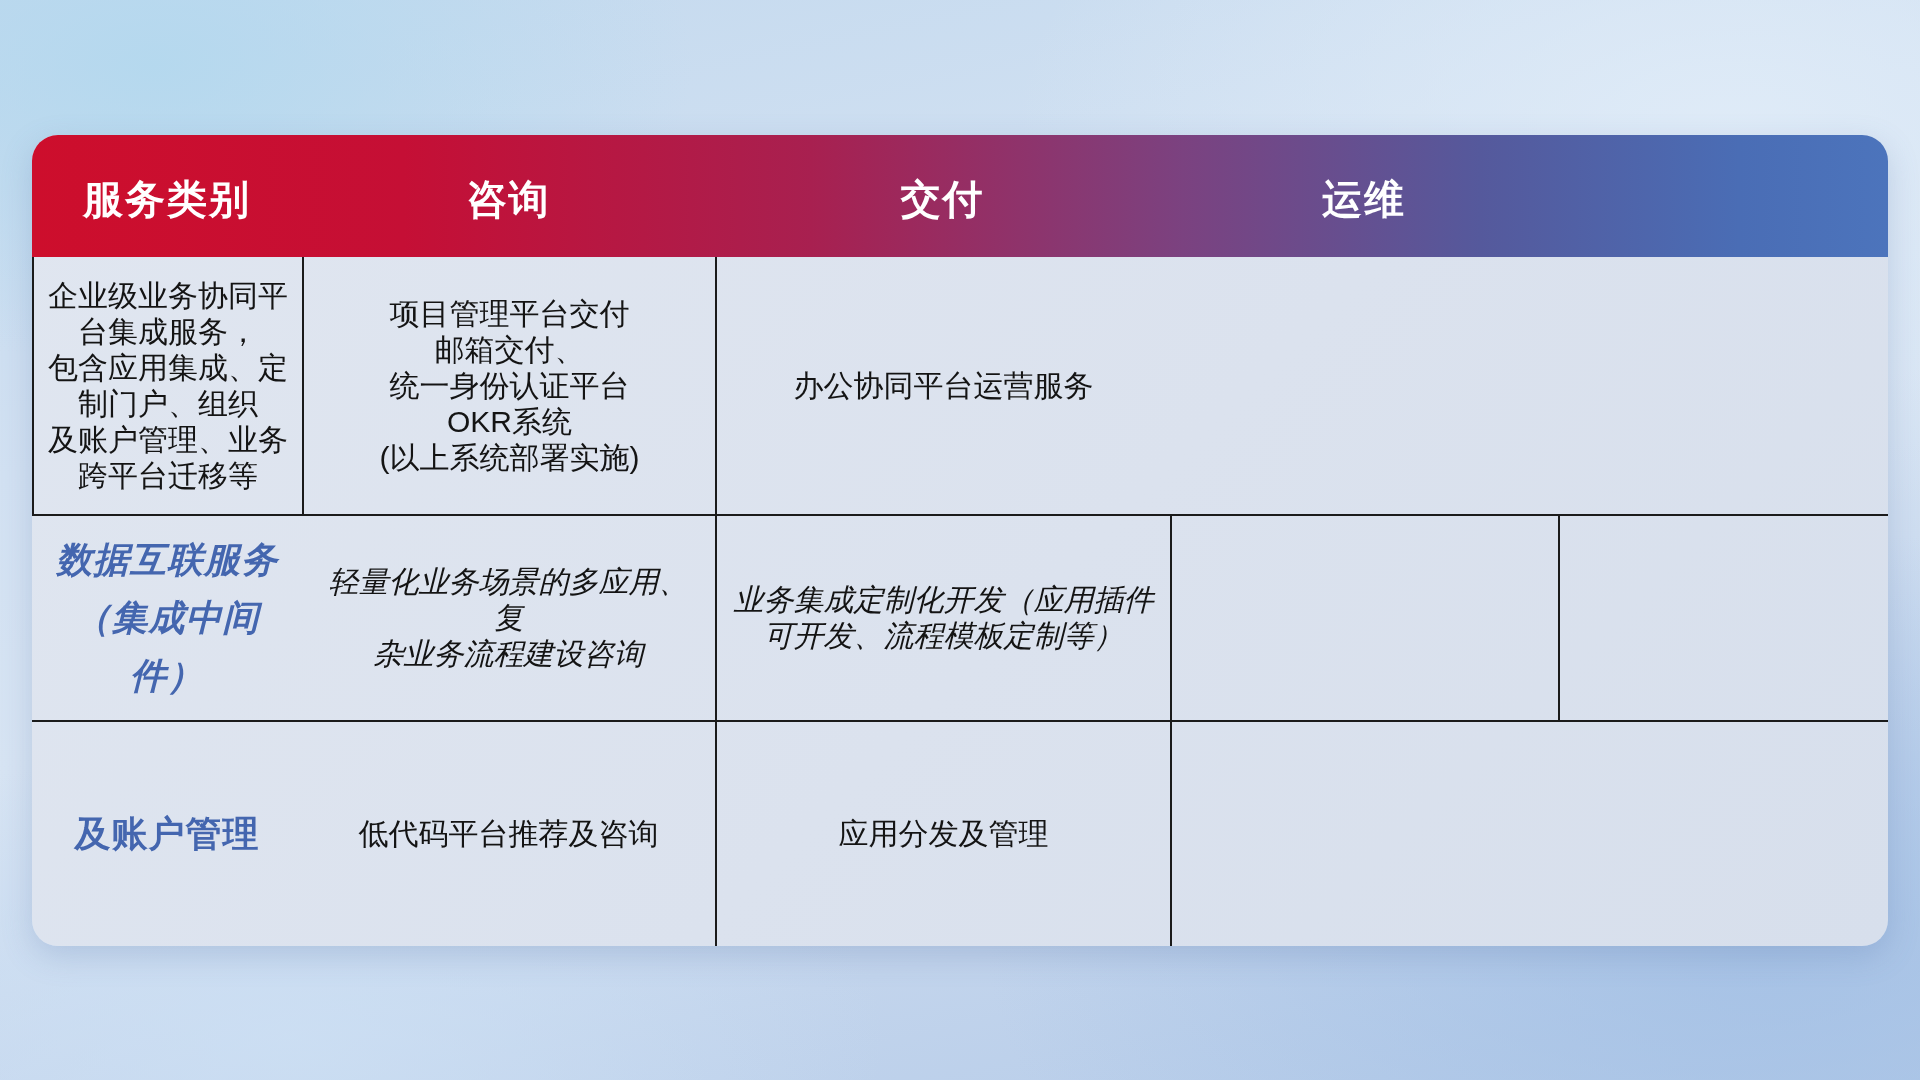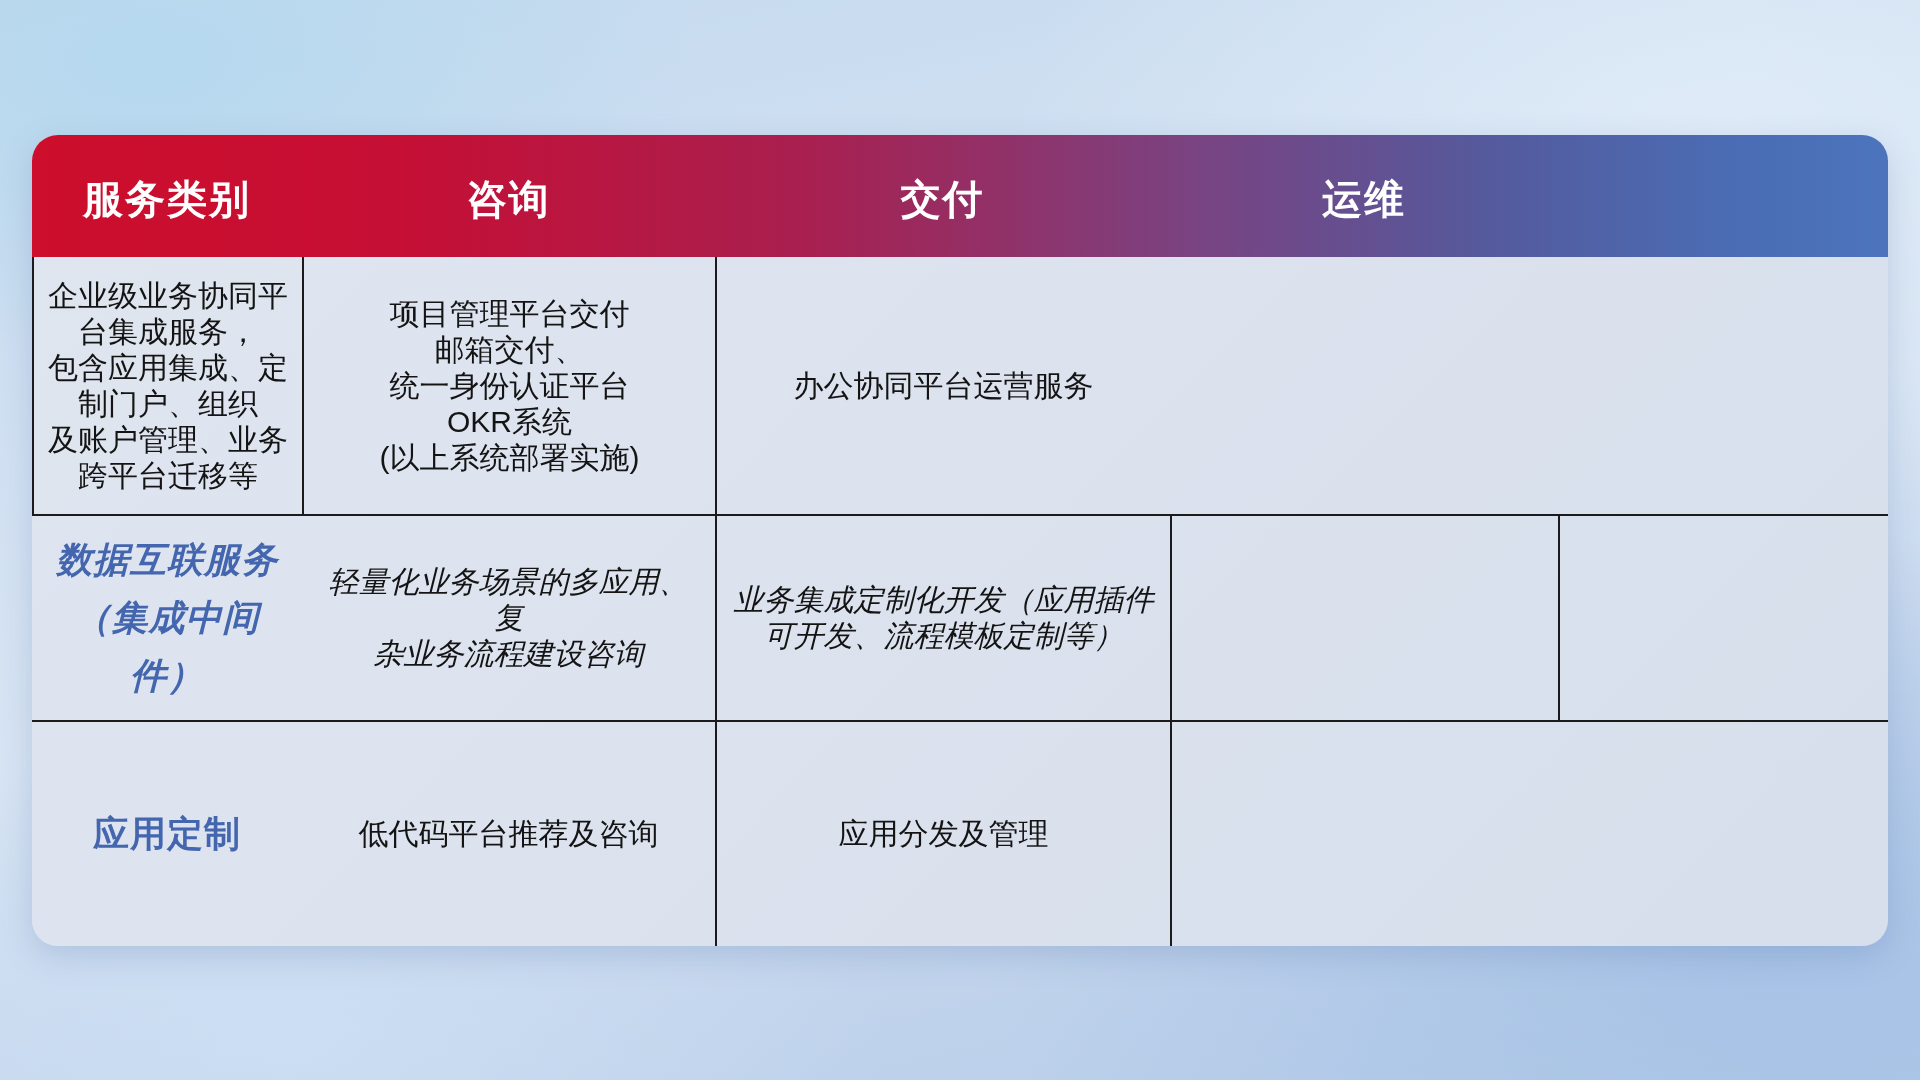--- a/index.html
+++ b/index.html
@@ -113,21 +113,21 @@
 （集成中间件）</div>
         <div class="td">轻量化业务场景的多应用、复
 杂业务流程建设咨询</div>
         <div class="td vline">业务集成定制化开发（应用插件
 可开发、流程模板定制等）</div>
         <div class="td vline"></div>
         <div class="td vline"></div>
       </div>
 
       <div class="trow r3">
-        <div class="td cat">应用定制</div>
+        <div class="td cat">及账户管理</div>
         <div class="td">低代码平台推荐及咨询</div>
         <div class="td vline">应用分发及管理</div>
         <div class="td vline"></div>
       </div>
 
     </div>
   </div>
 </div>
 
 </body></html>

